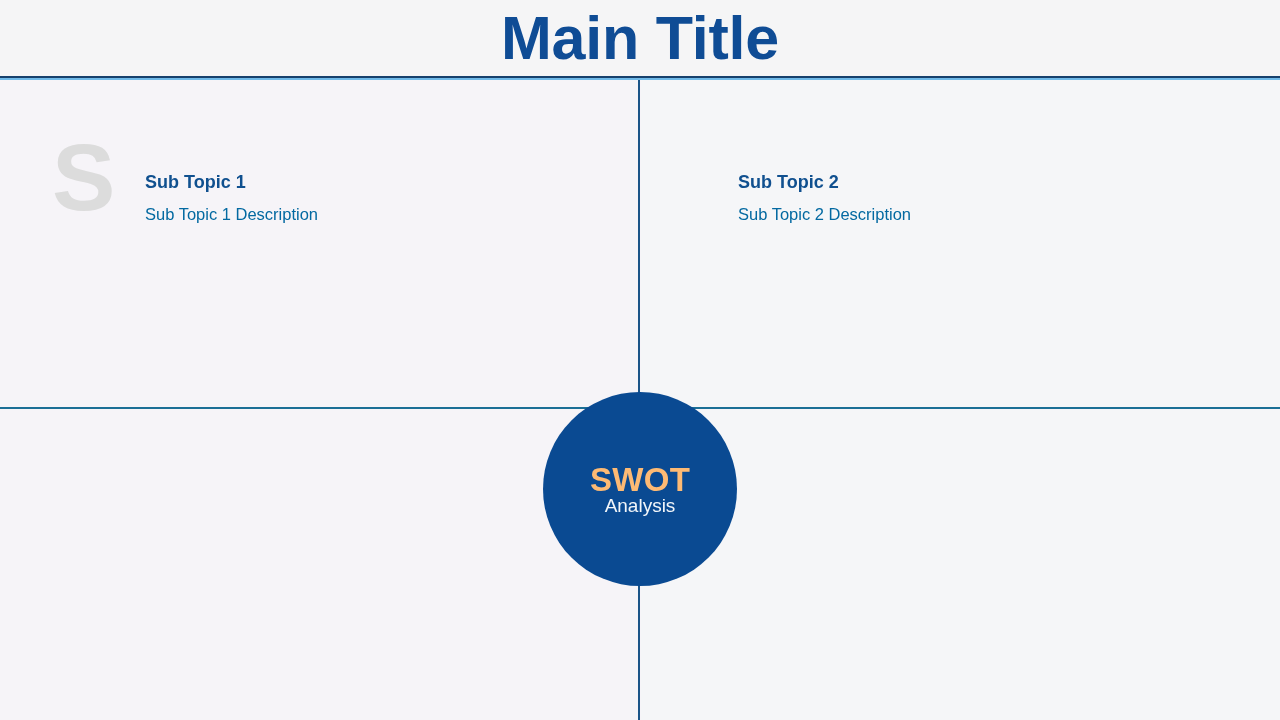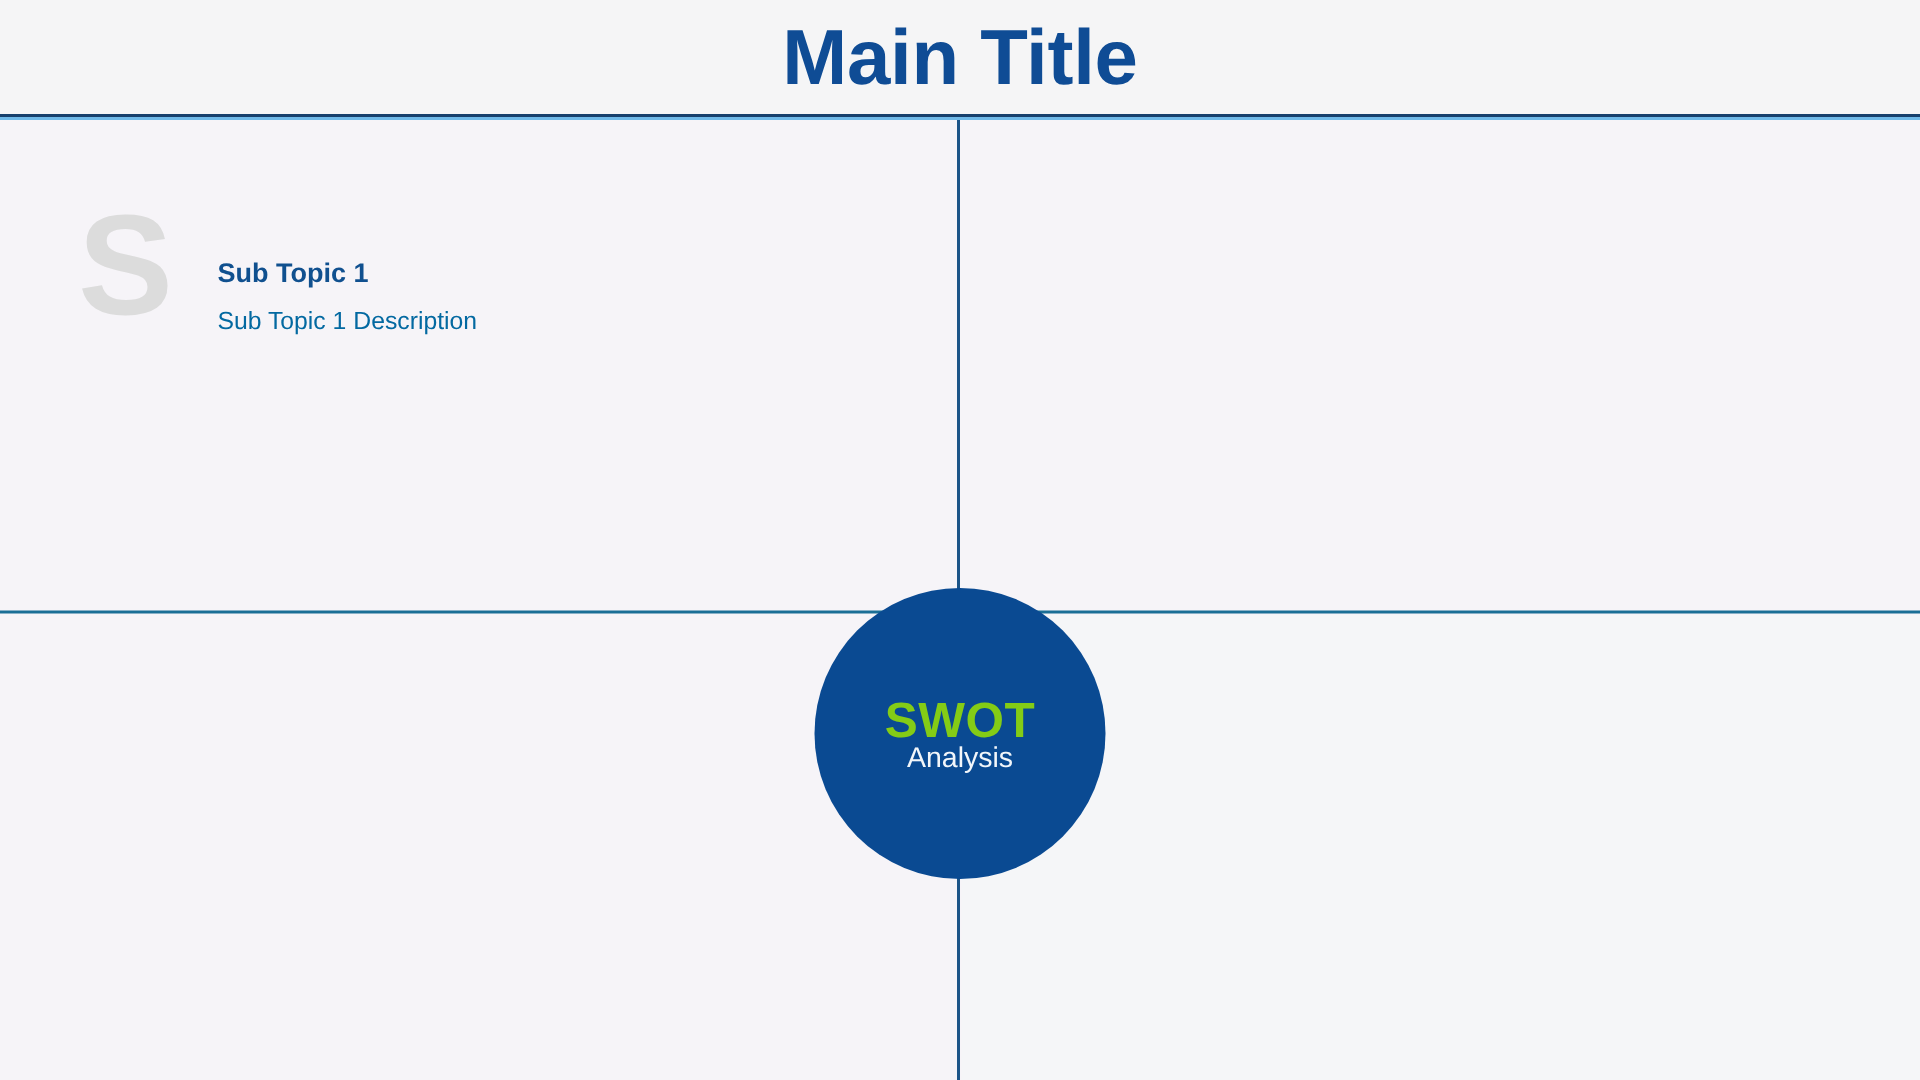--- a/index.html
+++ b/index.html
@@ -29,21 +29,21 @@
     left: 0;
     top: 0;
     width: 1280px;
     height: 77px;
     background: #f5f5f6;
     display: flex;
     align-items: center;
     justify-content: center;
   }
   .header-title {
-    font-size: 52px;
+    font-size: 61px;
     font-weight: bold;
     color: #0f4c95;
     letter-spacing: -0.2px;
     line-height: 1;
     font-family: "Liberation Sans", sans-serif;
   }
   .header-rule {
     position: absolute;
     left: 0;
     top: 76px;
@@ -147,21 +147,21 @@
     background: #0a4a92;
     display: flex;
     flex-direction: column;
     align-items: center;
     justify-content: center;
     z-index: 5;
   }
   .center-main {
     font-size: 33px;
     font-weight: bold;
-    color: #84cc16;
+    color: #fdba74;
     line-height: 1;
     letter-spacing: 0.3px;
     font-family: "Liberation Sans", sans-serif;
   }
   .center-sub {
     font-size: 19px;
     font-weight: normal;
     color: #f2f6fa;
     line-height: 1;
     font-family: "Liberation Sans", sans-serif;
@@ -181,20 +181,27 @@
   <div class="board">
 
     <div class="quad tl">
       <div class="watermark wm-s">S</div>
       <div class="q-text pos-tl">
         <div class="q-heading">Sub Topic 1</div>
         <div class="q-desc">Sub Topic 1 Description</div>
       </div>
     </div>
 
+    <div class="quad tr">
+
+      <div class="q-text pos-tr">
+        <div class="q-heading">Sub Topic 2</div>
+        <div class="q-desc">Sub Topic 2 Description</div>
+      </div>
+    </div>
 
     <div class="quad bl">
       
       
     </div>
 
     <div class="quad br">
       
       
     </div>

